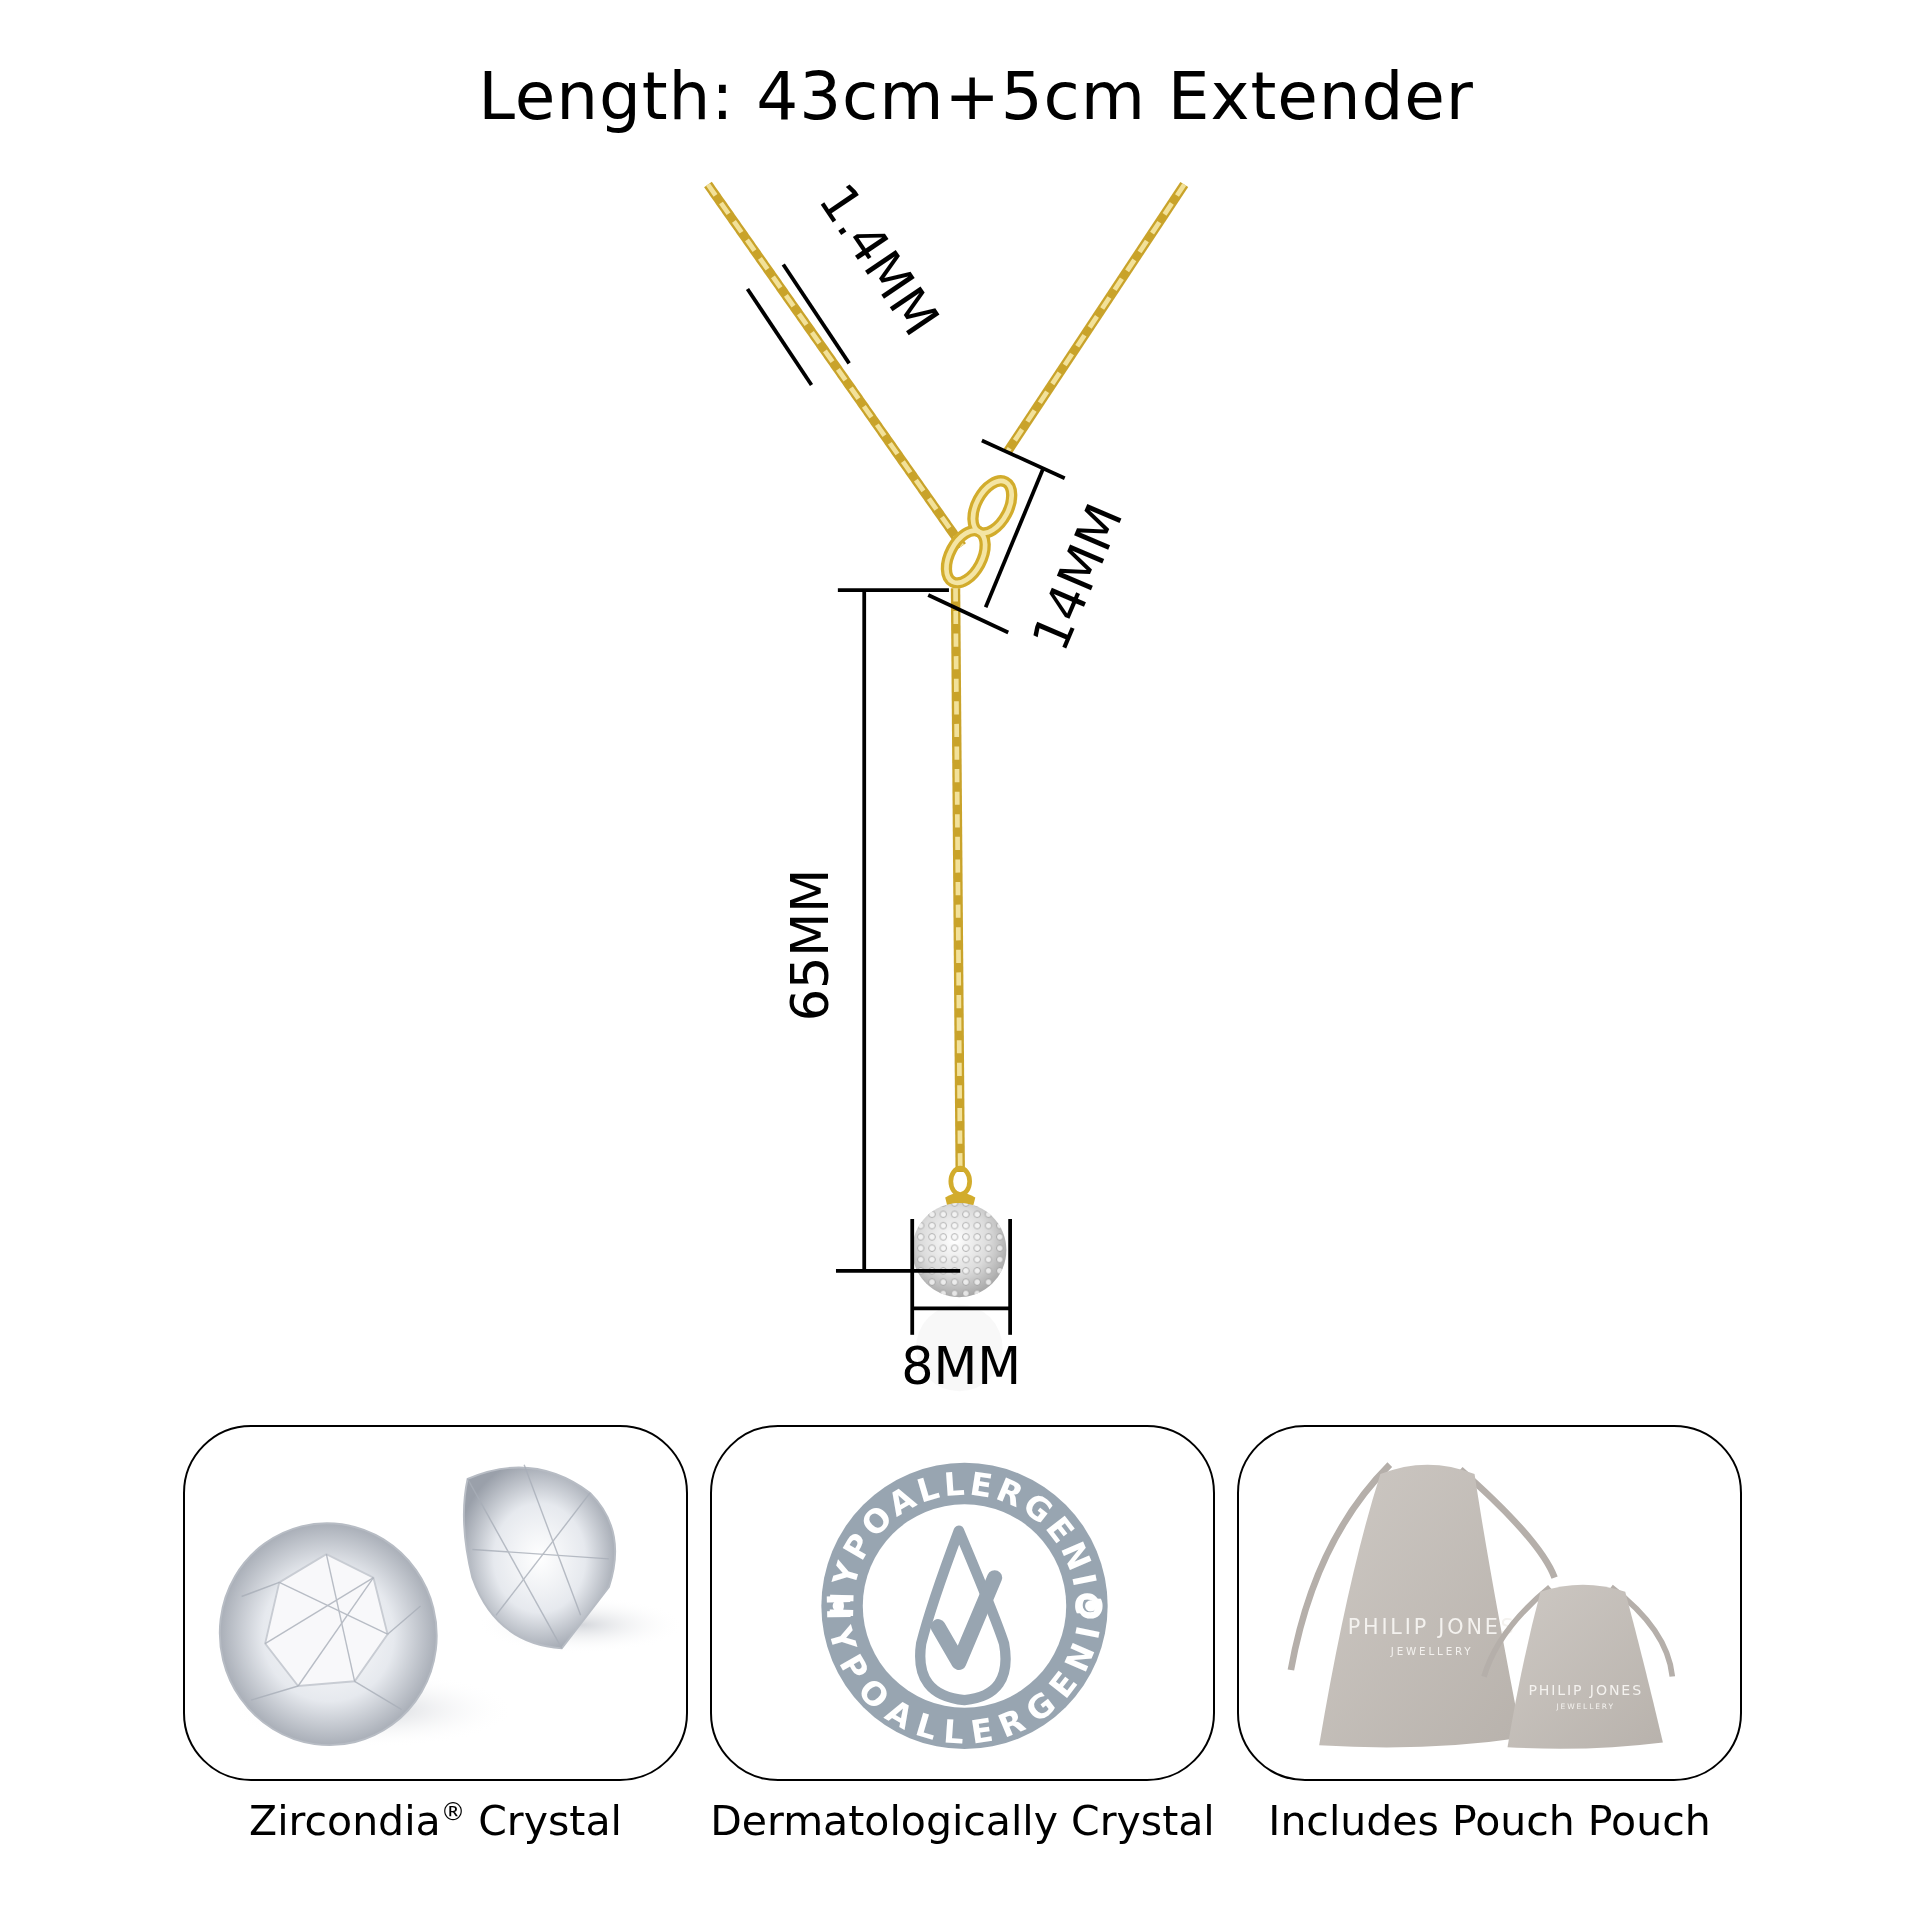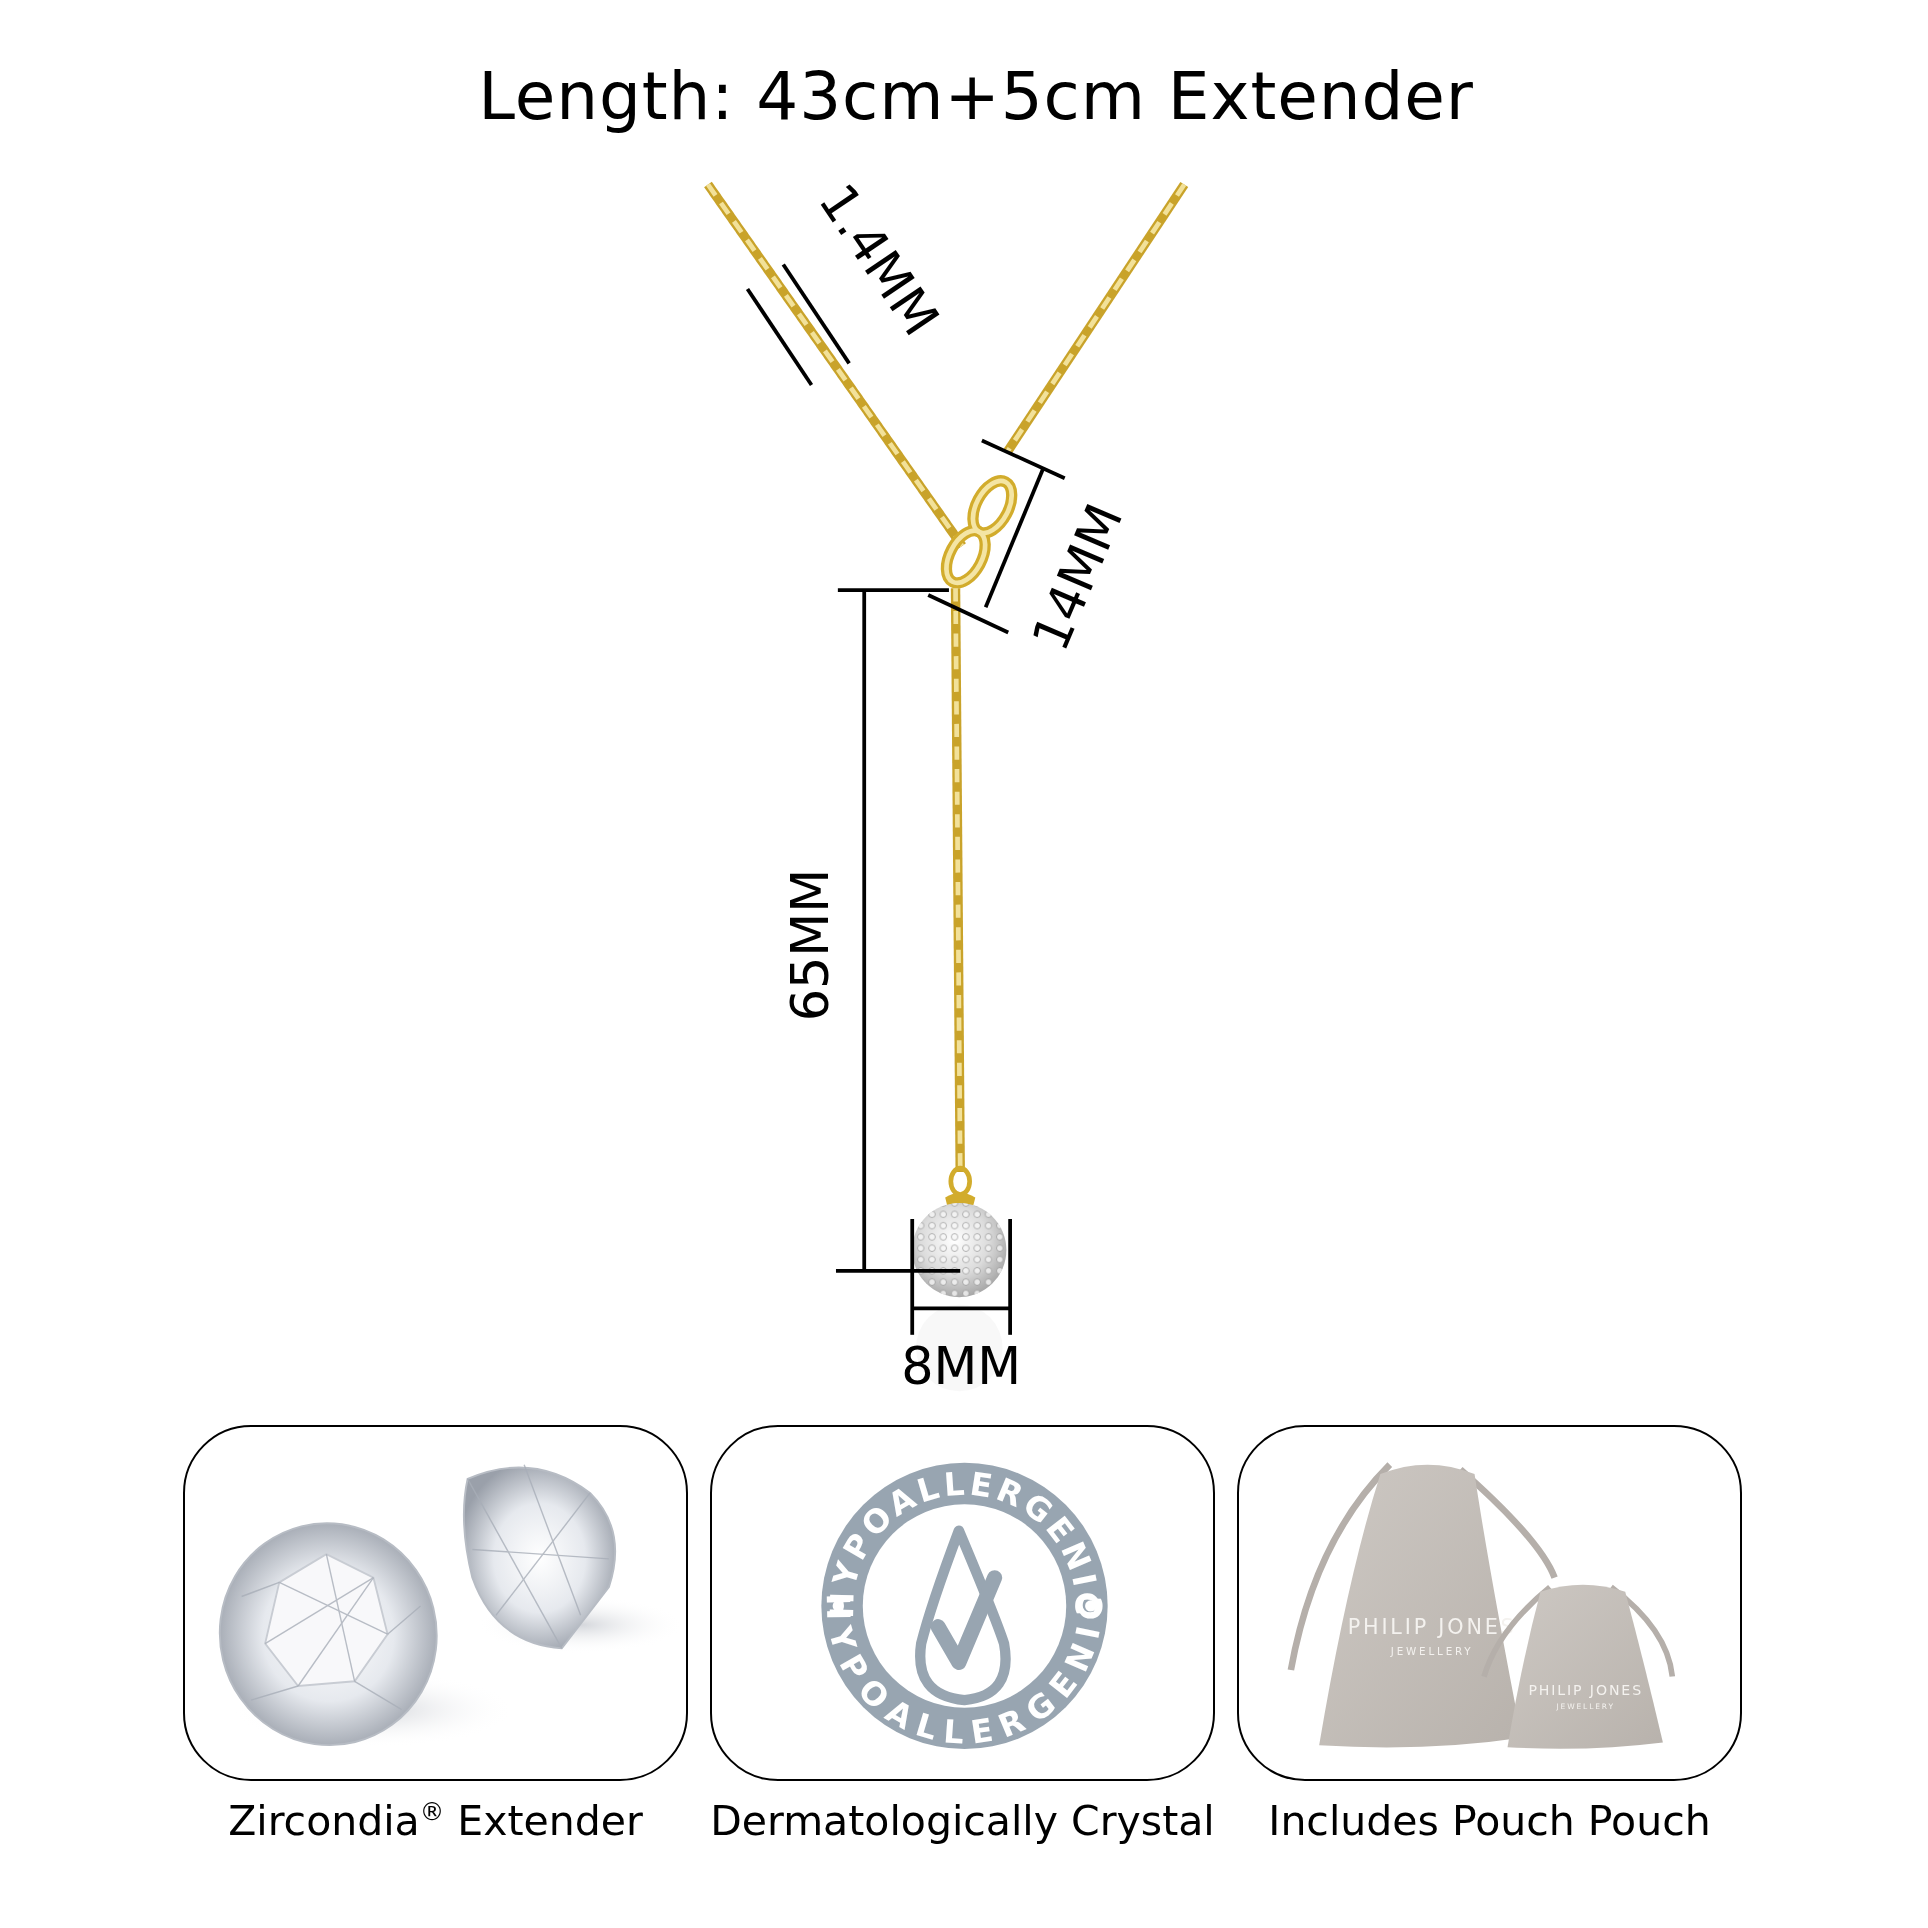--- a/index.html
+++ b/index.html
@@ -171,16 +171,16 @@
 
     <path d="M330 170 Q275 215 260 265" fill="none" stroke="#b5afaa" stroke-width="6"></path>
     <path d="M395 170 Q455 215 460 265" fill="none" stroke="#b5afaa" stroke-width="6"></path>
 
     <path d="M320 175 Q365 160 410 175 Q430 250 450 335 Q370 345 285 340 Q300 250 320 175 Z" fill="url(#pouchG)"></path>
     <text x="368" y="285" text-anchor="middle" font-family="DejaVu Sans, sans-serif" font-size="15" fill="#f4f2ef" letter-spacing="2">PHILIP JONES</text>
     <text x="368" y="299" text-anchor="middle" font-family="DejaVu Sans, sans-serif" font-size="8" fill="#f4f2ef" letter-spacing="2">JEWELLERY</text>
   </svg>
 </div>
 
-<div class="caption" style="left:183px; width:505px;"><span>Zircondia</span><sup>®</sup><span> Extender</span></div>
+<div class="caption" style="left:183px; width:505px;"><span>Zircondia</span><sup>®</sup><span> Crystal</span></div>
 <div class="caption" style="left:682px; width:561px;">Dermatologically Crystal</div>
 <div class="caption" style="left:1237px; width:505px;">Includes Pouch Pouch</div>
 
 
 </body></html>

